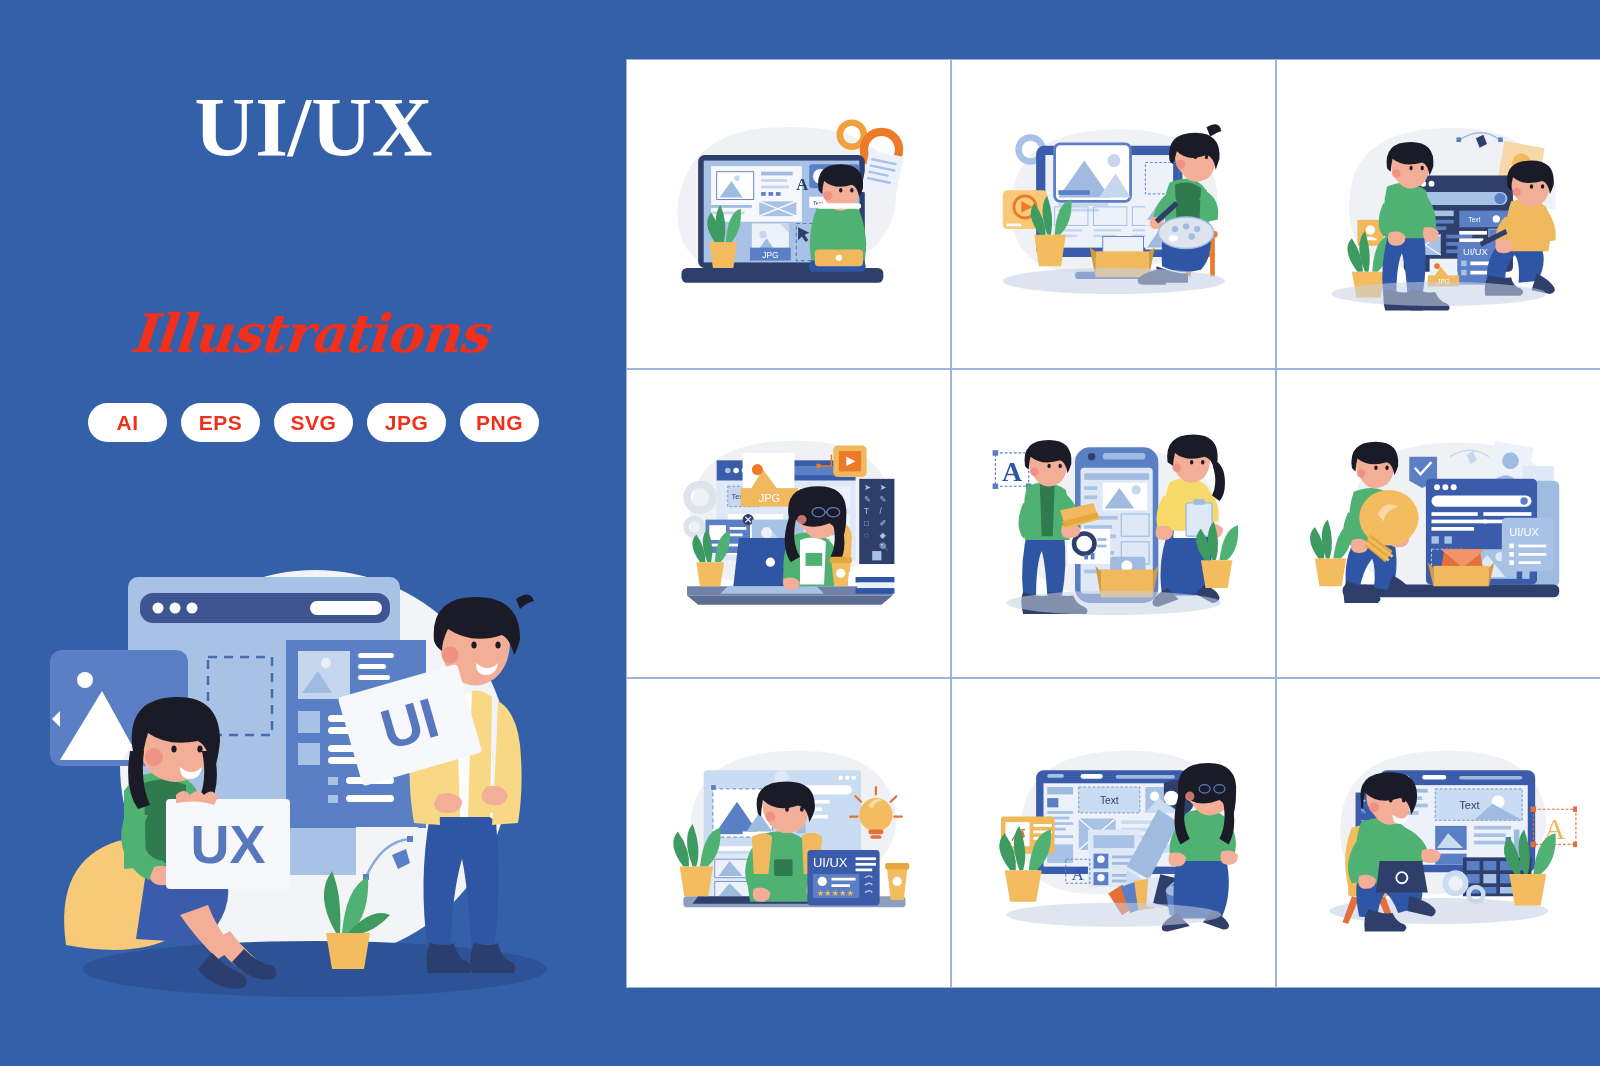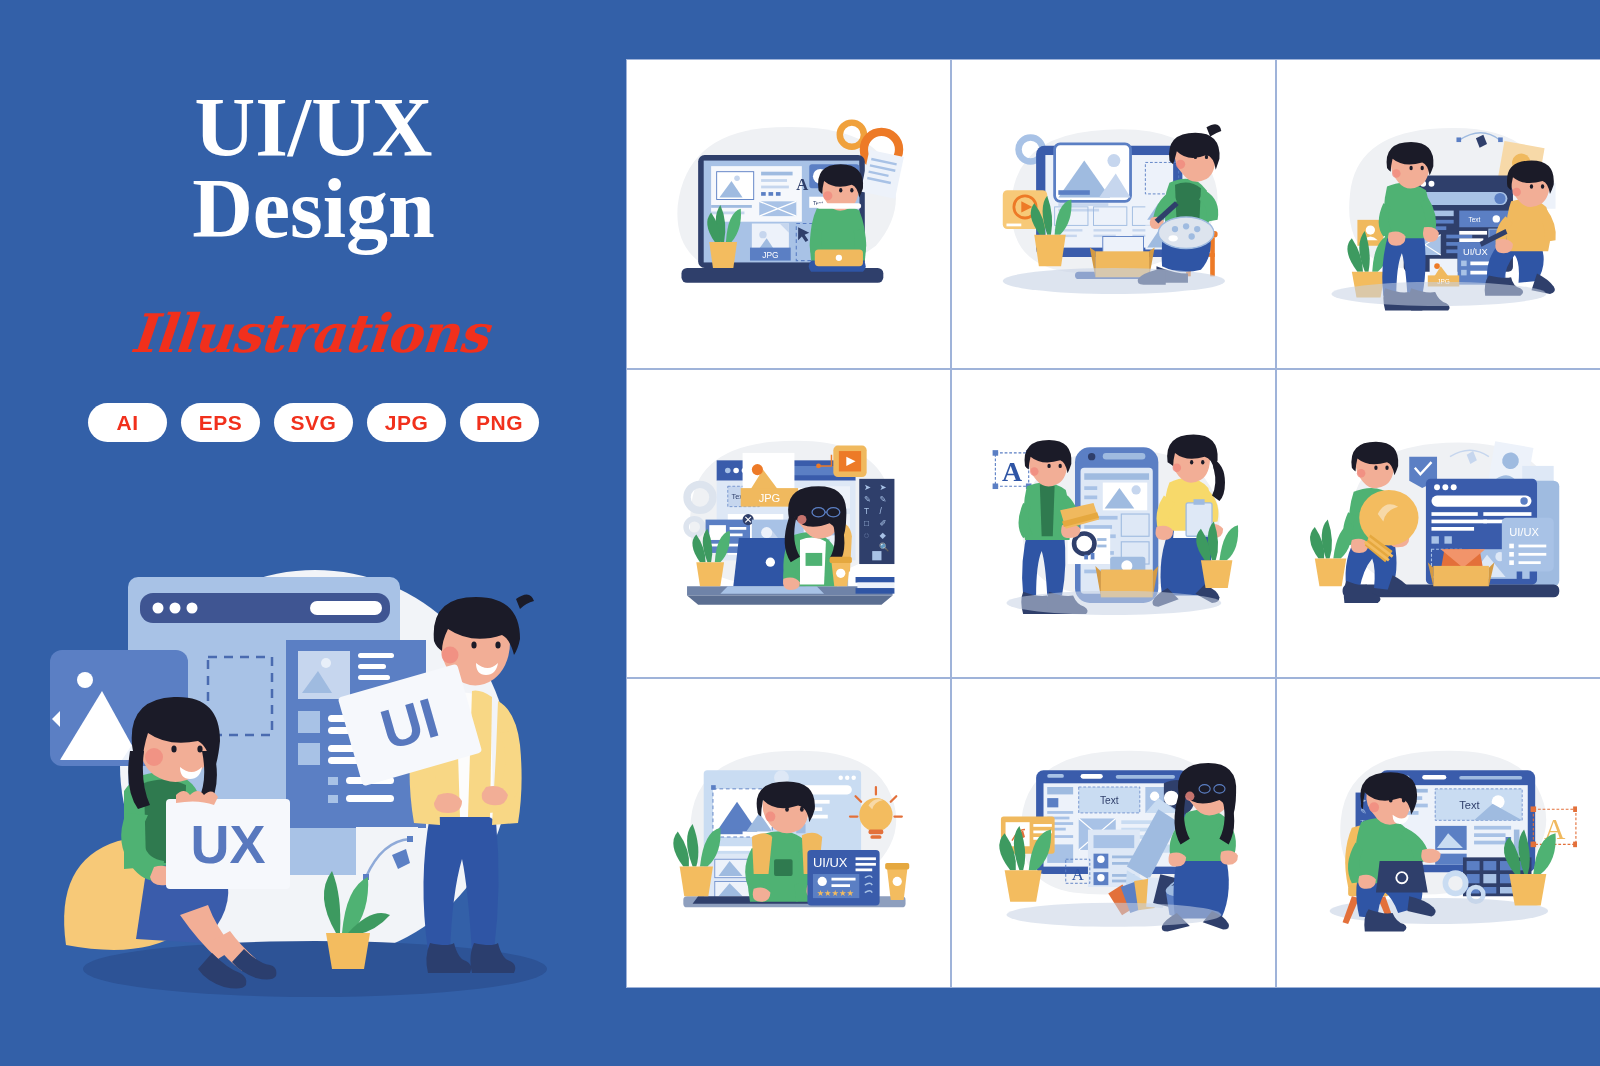--- a/index.html
+++ b/index.html
@@ -70,21 +70,20 @@
   }
   .cell svg { width:86%; height:86%; display:block; }
 </style>
 </head>
 <body>
 
 <div id="left-panel">
 
   <div id="title-block">
     <div class="title-line">UI/UX</div>
-    <div class="title-line">Design</div>
   </div>
 
   <div id="subtitle">Illustrations</div>
 
   <div id="format-badges">
     <div class="badge">AI</div>
     <div class="badge">EPS</div>
     <div class="badge">SVG</div>
     <div class="badge">JPG</div>
     <div class="badge">PNG</div>

